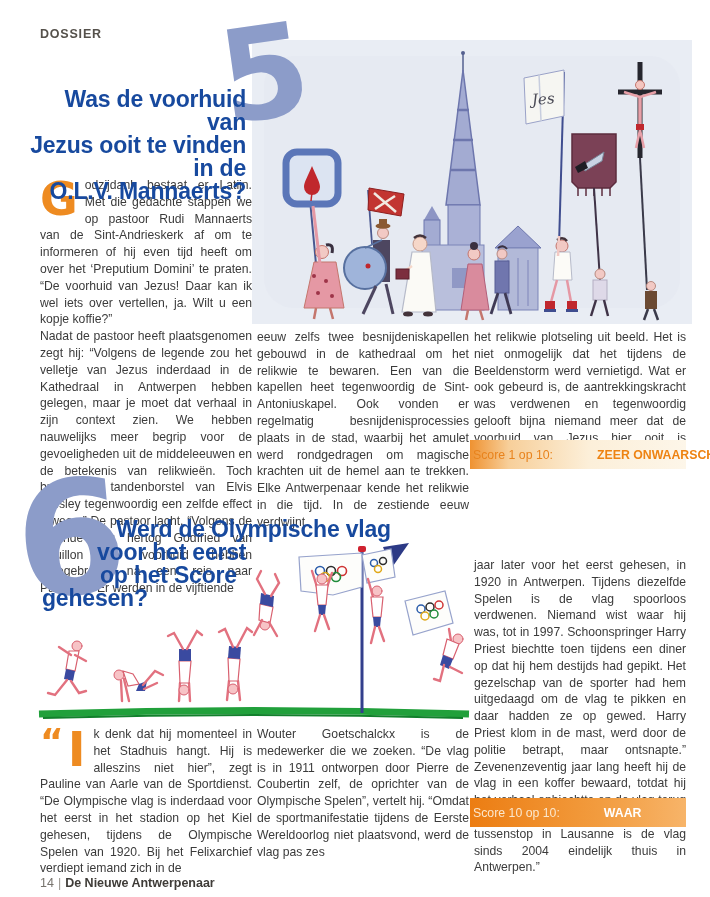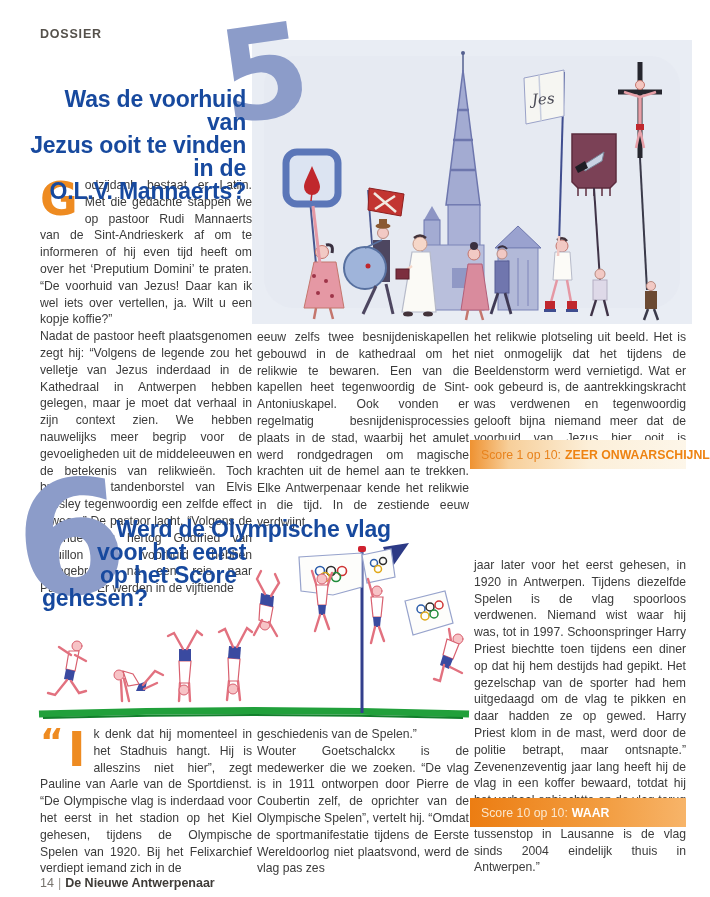--- a/index.html
+++ b/index.html
@@ -49,21 +49,21 @@
   .bigquote {
     float:left; font-family:"DejaVu Sans", sans-serif; font-weight:bold;
     font-size:36px; line-height:26px; color:#ee8b21; margin:3px 2px 0 0;
   }
   .dropcap-i {
     float:left; font-family:"DejaVu Sans", sans-serif; font-weight:bold;
     font-size:48px; line-height:42px; color:#ee8b21; margin:2px 8px 0 2px;
   }
   .score {
     position:absolute; width:216px; height:29px; display:flex; align-items:center;
-    padding-left:11px; font-size:12.3px; z-index:4; white-space:nowrap;
+    padding-left:3px; font-size:12.3px; z-index:4; white-space:nowrap;gap:40px;
   }
   .score-5 {
     left:470px; top:440px;
     background:linear-gradient(90deg,#ef9231 0%,#f7cf9a 18%,#fcefd9 55%,#fdf6e9 100%);
     color:#e8831d;
   }
   .score-5 .score-value { color:#ee8312; }
   .score-6 {
     left:470px; top:798px;
     background:linear-gradient(90deg,#ec7d12 0%,#f29c3f 60%,#f7b469 100%);
@@ -356,21 +356,20 @@
         <path d="M411 122 L407 138 L401 136" fill="none" stroke="#e2717f" stroke-width="2.4"></path>
         <path d="M417 124 L429 130" fill="none" stroke="#e2717f" stroke-width="2.4"></path>
       </g>
     </g>
   </svg>
 
   <div class="col s6c1">
     <p><span class="bigquote">“</span><span class="dropcap-i">I</span><span>k denk dat hij momenteel in het Stadhuis hangt. Hij is alleszins niet hier”, zegt Pauline van Aarle van de Sportdienst. “De Olympische vlag is inderdaad voor het eerst in het stadion op het Kiel gehesen, tijdens de Olympische Spelen van 1920. Bij het Felixarchief verdiept iemand zich in de</span></p>
   </div>
   <div class="col s6c2">
-    <p>geschiedenis van de Spelen.”</p>
     <p>Wouter Goetschalckx is de medewerker die we zoeken. “De vlag is in 1911 ontworpen door Pierre de Coubertin zelf, de oprichter van de Olympische Spelen”, vertelt hij. “Omdat de sportmanifestatie tijdens de Eerste Wereldoorlog niet plaatsvond, werd de vlag pas zes</p>
   </div>
   <div class="col s6c3">
     <p>jaar later voor het eerst gehesen, in 1920 in Antwerpen. Tijdens diezelfde Spelen is de vlag spoorloos verdwenen. Niemand wist waar hij was, tot in 1997. Schoonspringer Harry Priest biechtte toen tijdens een diner op dat hij hem destijds had gepikt. Het gezelschap van de sporter had hem uitgedaagd om de vlag te pikken en daar hadden ze op gewed. Harry Priest klom in de mast, werd door de politie betrapt, maar ontsnapte.” Zevenenzeventig jaar lang heeft hij de vlag in een koffer bewaard, totdat hij het verhaal opbiechtte en de vlag terug gaf aan het Olympisch comité. Na een tussenstop in Lausanne is de vlag sinds 2004 eindelijk thuis in Antwerpen.”</p>
   </div>
 
   <div class="score score-6">
     <span>Score 10 op 10:</span>
     <span class="score-value">WAAR</span>
   </div>

